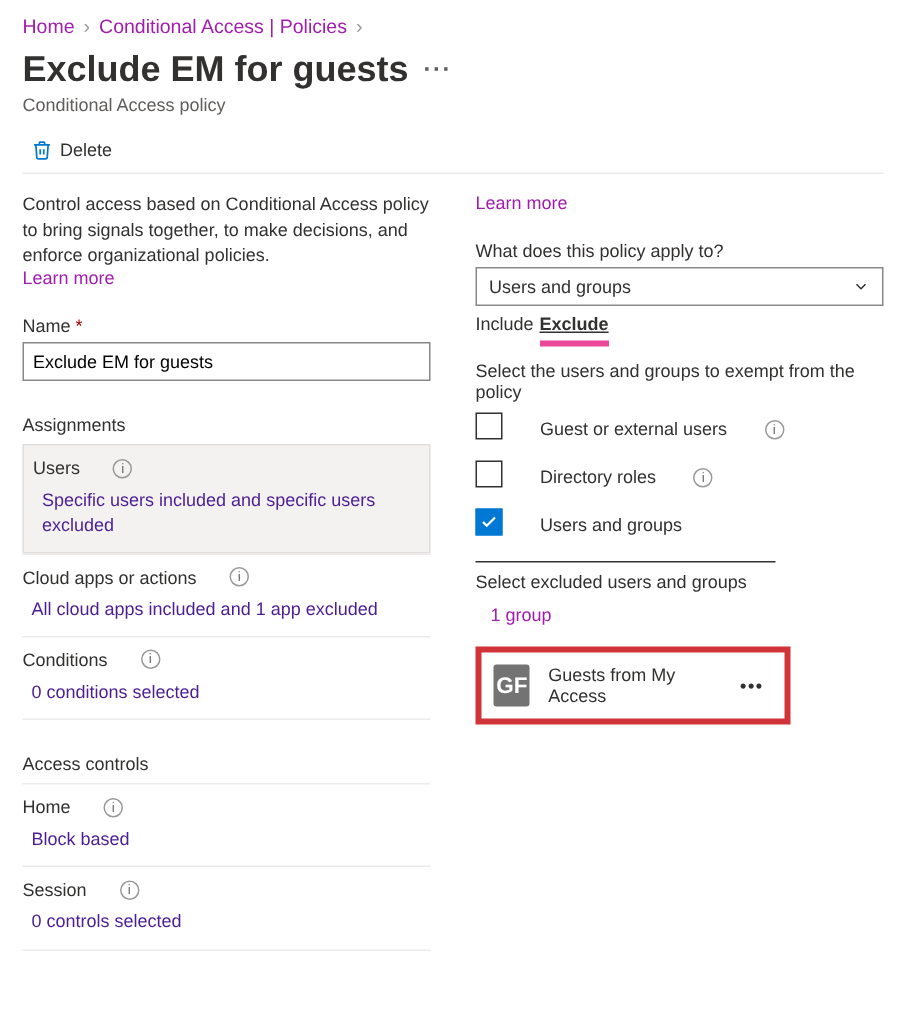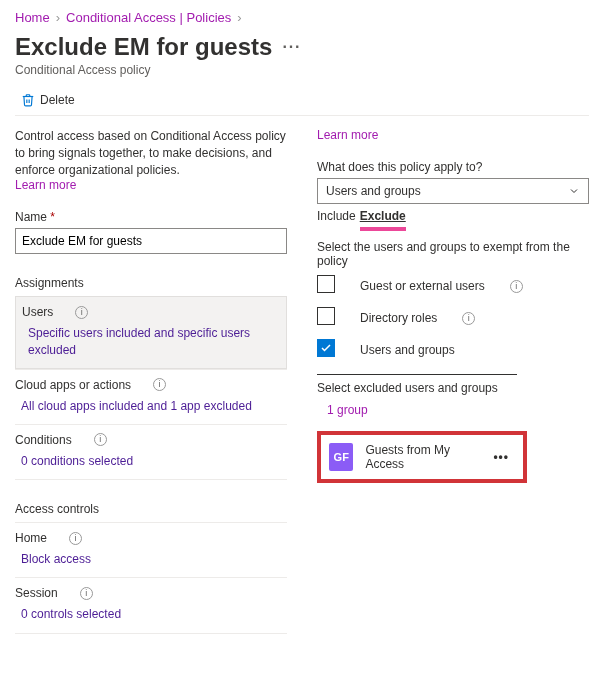--- a/index.html
+++ b/index.html
@@ -55,21 +55,21 @@
     align-items:center; justify-content:center; background:#fff;
   }
   .checkbox.checked { background:#0078d4; border-color:#0078d4; }
   .checkbox.checked svg { stroke:#fff; }
   .sub-divider { border-top:1px solid #323130; margin-top:10px; width: 200px;}
   .group-chip {
     display:flex; align-items:center; gap:12px; padding:8px;
     border:4px solid #d13438; margin-top:14px; width: 210px;
   }
   .avatar {
-    width:28px; height:28px; background:#8b5cf6; color:#fff; font-size:11px; font-weight:600;
+    width:28px; height:28px; background:#737373; color:#fff; font-size:15px; font-weight:600;
     display:flex; align-items:center; justify-content:center; border-radius:2px;
   }
   .ellipsis-btn { margin-left:auto; letter-spacing:1px; font-weight:bold; cursor:pointer; padding:2px 6px;}
   .h-ellipsis { color:#605e5c; font-size:16px; letter-spacing:1px; }
   .small-gap { margin-top:6px; }
 </style>
 </head>
 <body>
 
 <div class="breadcrumb">
@@ -132,21 +132,21 @@
       <div class="assignment-value">0 conditions selected</div>
     </div>
 
     <div class="section-title">Access controls</div>
 
     <div class="assignment-row">
       <div class="assignment-header">
         <span>Home</span>
         <span class="info-icon">i</span>
       </div>
-      <div class="assignment-value">Block access</div>
+      <div class="assignment-value">Block based</div>
     </div>
 
     <div class="assignment-row assignment-row-last">
       <div class="assignment-header">
         <span>Session</span>
         <span class="info-icon">i</span>
       </div>
       <div class="assignment-value">0 controls selected</div>
     </div>
   </div>

